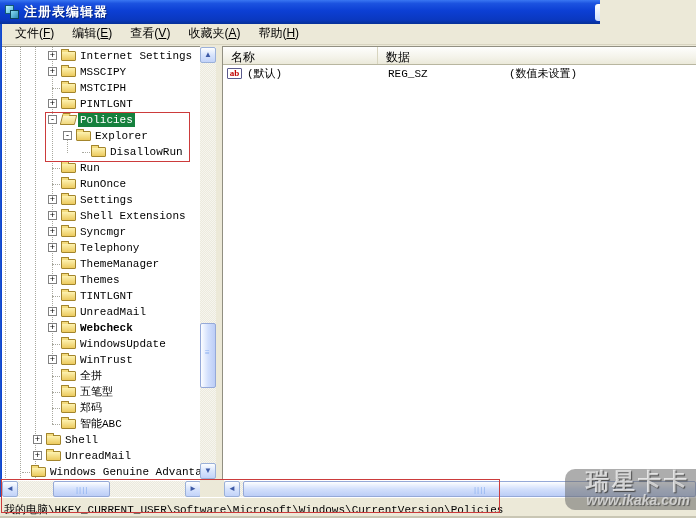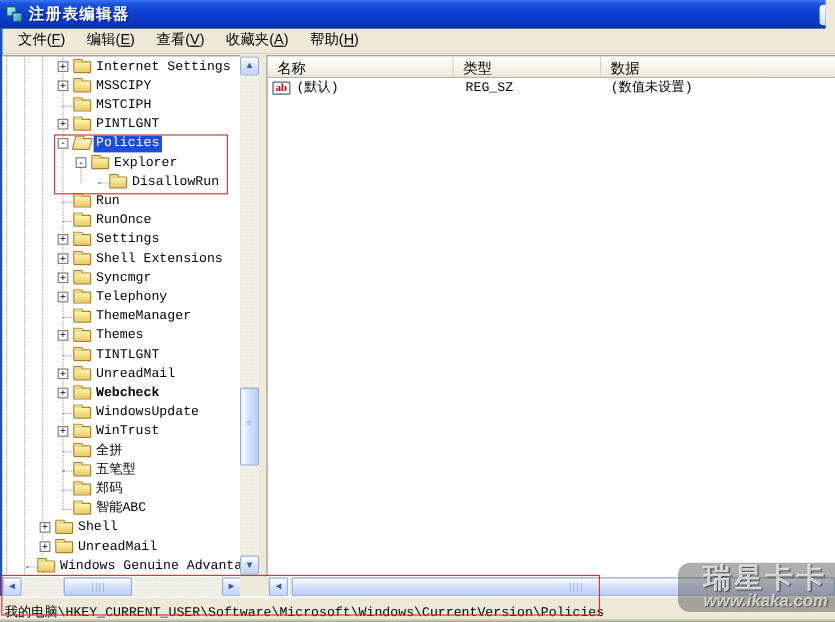--- a/index.html
+++ b/index.html
@@ -1,20 +1,20 @@
 <!DOCTYPE html>
 <html><head>
 <meta charset="utf-8">
 <style>
   html,body{margin:0;padding:0;background:#555;}
   *{box-sizing:border-box;}
   .window{position:relative;width:696px;height:518px;background:#ece9d8;overflow:hidden;
           font-family:"Liberation Sans","DejaVu Sans",sans-serif;cursor:default;}
   
-  .titlebar{position:absolute;left:0;top:0;width:688px;height:24px;
+  .titlebar{position:absolute;left:0;top:0;width:600px;height:24px;
     background:linear-gradient(180deg,#3a77f2 0%,#1c53e0 14%,#0c3fd4 45%,#0a38c0 82%,#063097 100%);
     display:flex;align-items:center;padding-left:4px;}
   .app-icon{position:relative;width:16px;height:16px;margin-right:4px;}
   .app-icon .cube1{position:absolute;left:1px;top:1px;width:9px;height:9px;
     background:linear-gradient(135deg,#bdf3ff,#4fb6d8);border:1px solid #135a74;}
   .app-icon .cube2{position:absolute;left:6px;top:6px;width:9px;height:9px;
     background:linear-gradient(135deg,#8adcf2,#2b8cb4);border:1px solid #0d445c;}
   .title-text{color:#fff;font-weight:bold;font-size:13px;text-shadow:1px 1px 1px #05227a;letter-spacing:1px;}
   .btn-sliver{position:absolute;right:0;top:4px;width:5px;height:17px;border-radius:3px 0 0 3px;
     background:linear-gradient(180deg,#ffffff,#cfe0ff);}
@@ -34,21 +34,21 @@
     font-family:"Liberation Mono","DejaVu Sans Mono",monospace;font-size:11px;line-height:16px;white-space:nowrap;}
   .expand-box{position:absolute;top:3px;width:9px;height:9px;background:#fff;border:1px solid #808080;
     font-family:"Liberation Sans",sans-serif;font-size:9px;line-height:7px;text-align:center;color:#000;z-index:2;}
   .stub{position:absolute;top:8px;height:1px;width:12px;border-top:1px dotted #a8a89e;}
   .folder{position:absolute;top:3px;width:15px;height:10px;
     background:linear-gradient(180deg,#fdf2b0,#ecca5e);border:1px solid #a3852c;border-radius:1px;z-index:2;}
   .folder::before{content:"";position:absolute;top:-3px;left:-1px;width:6px;height:2px;
     background:#f4dc7e;border:1px solid #a3852c;border-bottom:none;border-radius:1px 1px 0 0;}
   .folder.open{transform:skewX(-14deg);background:linear-gradient(180deg,#fef7cc,#f0d87c);}
   .tree-label{position:absolute;top:1px;height:14px;line-height:14px;padding:0 2px;color:#000;}
-  .tree-label.selected{background:#1d4ed8;color:#fff;}
+  .tree-label.selected{background:#15803d;color:#fff;}
   
   .vscroll{position:absolute;left:200px;top:47px;width:16px;height:432px;background:
     repeating-conic-gradient(#f6f5ef 0 25%,#eceadd 0 50%) 0 0/2px 2px;}
   .hscroll{position:absolute;height:16px;background:repeating-conic-gradient(#f6f5ef 0 25%,#eceadd 0 50%) 0 0/2px 2px;}
   .sb-btn{position:absolute;width:16px;height:16px;border:1px solid #9ab0d9;border-radius:2px;
     background:linear-gradient(180deg,#fdfeff,#d8e4fc 50%,#c2d3f9);
     color:#3c59a6;font-size:8px;line-height:14px;text-align:center;}
   .sb-thumb{position:absolute;border:1px solid #95a9d8;border-radius:2px;
     background:linear-gradient(90deg,#fdfeff,#d3e0fc 50%,#bccdf6);}
   .sb-thumb.h{background:linear-gradient(180deg,#fdfeff,#d3e0fc 50%,#bccdf6);}
@@ -264,21 +264,20 @@
       <span class="grip" style="left:4px;top:24px;">≡</span>
     </div>
     <div class="sb-btn" style="left:0;top:416px;">▼</div>
   </div>
 
   <div class="splitter"></div>
 
   <div class="list-pane">
     <div class="list-header">
       <div class="hcell hc1">名称</div>
-      <div class="hcell hc2">类型</div>
       <div class="hcell hc3">数据</div>
     </div>
     <div id="list-rows">
         <div class="list-row">
           <div class="cell c1"><span class="ab-icon">ab</span><span>(默认)</span></div>
           <div class="cell c2">REG_SZ</div>
           <div class="cell c3">(数值未设置)</div>
         </div>
       </div>
   </div>

